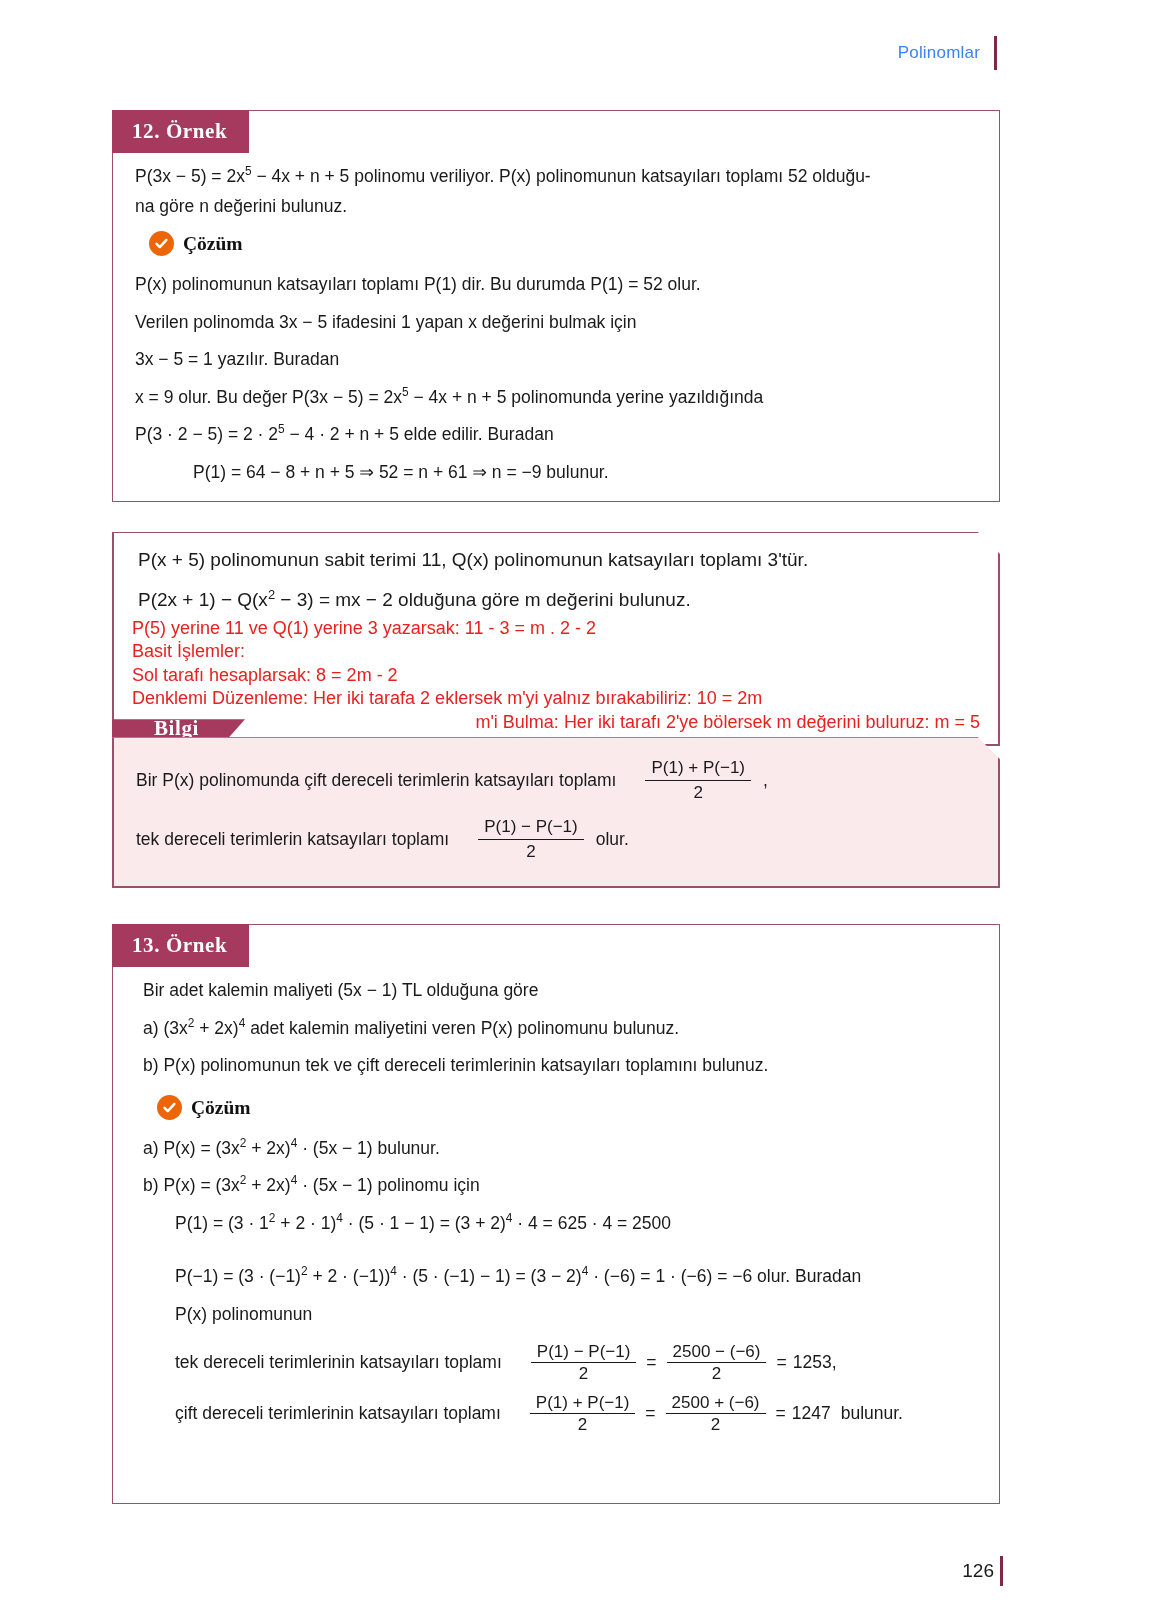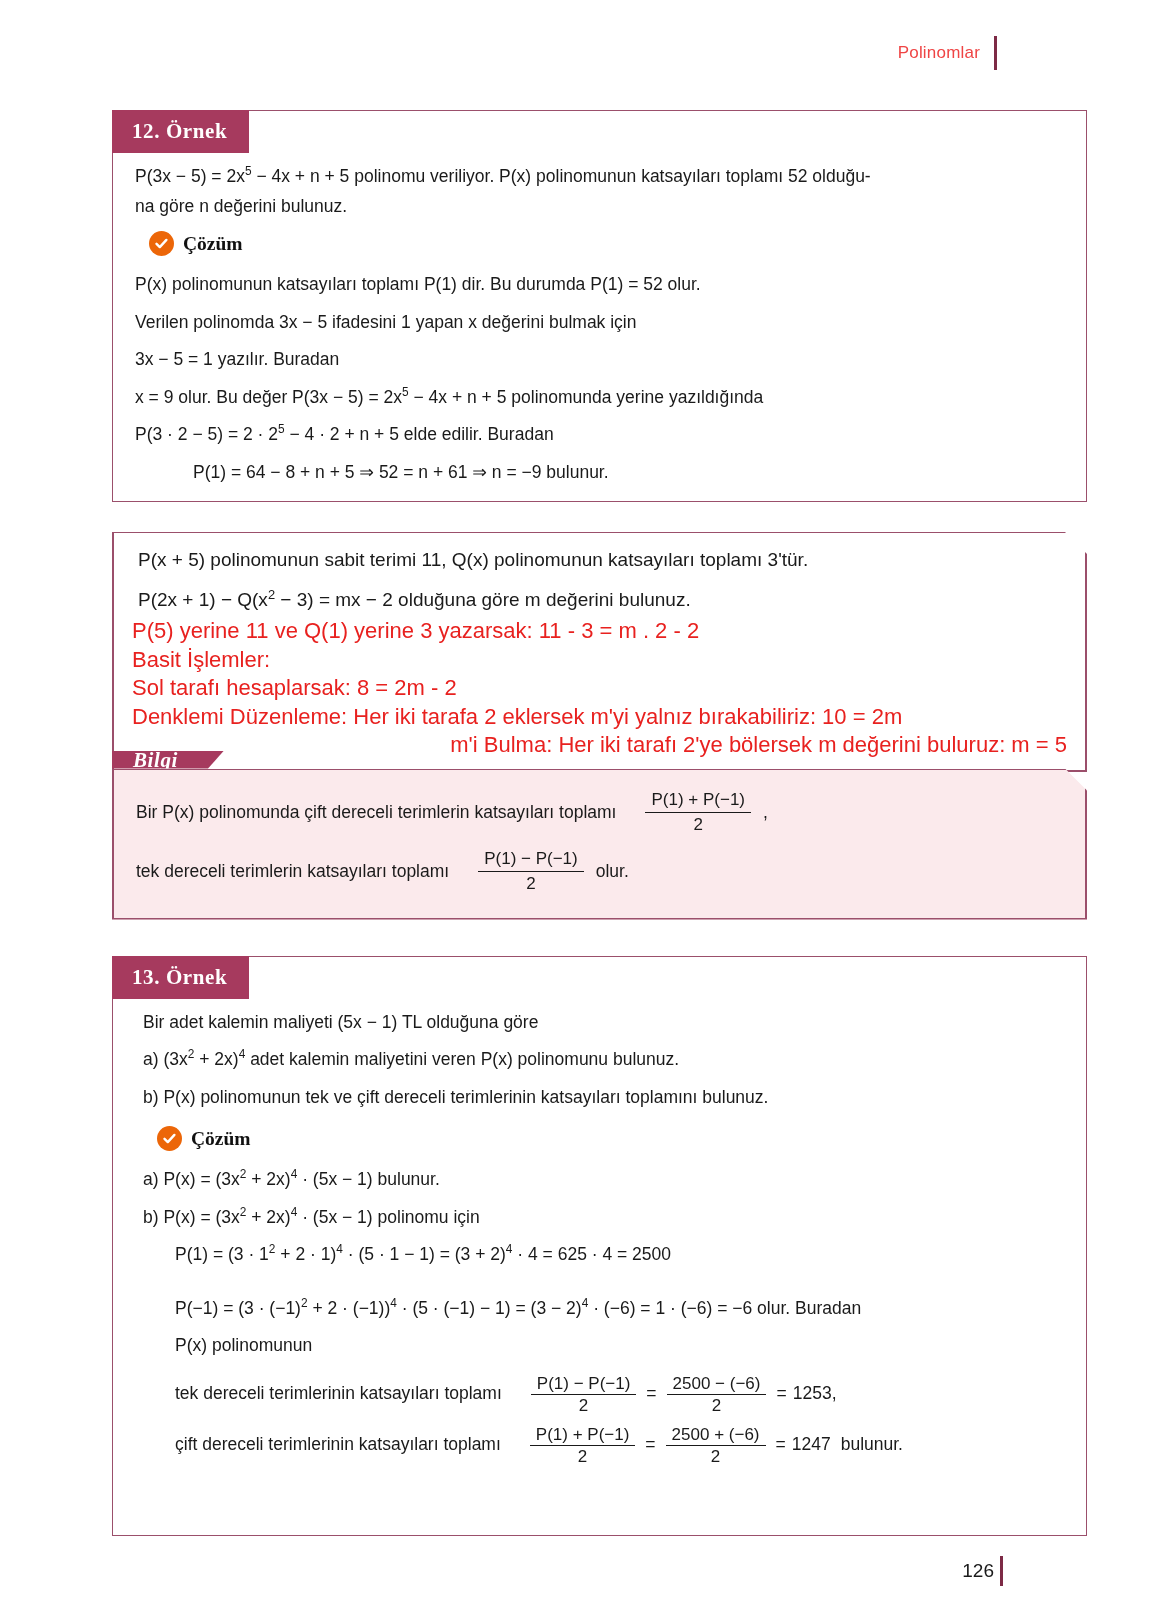--- a/index.html
+++ b/index.html
@@ -22,37 +22,37 @@
     top: 38px;
     right: 0;
     width: 100%;
     display: flex;
     justify-content: flex-end;
     align-items: center;
     height: 30px;
   }
   .header-label {
     font-size: 17px;
-    color: #ef4444;
+    color: #3b82f6;
     letter-spacing: 0.2px;
     padding-right: 14px;
   }
   .header-rule {
     width: 3px;
     height: 34px;
     background: #7d2a46;
     margin-right: 154px;
   }
 
   
   .content {
     position: absolute;
     left: 112px;
     top: 0;
-    width: 975px;
+    width: 888px;
   }
 
   
   .ornek-box {
     position: relative;
     border: 1px solid #9b4f6b;
     background: #ffffff;
     box-sizing: border-box;
   }
   .box-tab {
@@ -121,21 +121,21 @@
     background: #ffffff;
     box-sizing: border-box;
     padding: 16px 18px 10px 18px;
     clip-path: polygon(0 0, calc(100% - 22px) 0, 100% 22px, 100% 100%, 0 100%);
   }
   .sira-box .q { font-size: 19px; margin: 0 0 18px 6px; }
   .sira-box .q.last { margin-bottom: 6px; }
 
   .answer {
     color: #e8211f;
-    font-size: 22px;
+    font-size: 18px;
     line-height: 1.30;
     margin: 0;
   }
   .answer div { white-space: nowrap; }
   .answer .right { text-align: right; }
 
   
   .bilgi-box {
     position: relative;
     background: #fbeaec;
@@ -254,21 +254,21 @@
         <div class="right">m'i Bulma: Her iki tarafı 2'ye bölersek m değerini buluruz: m = 5</div>
       </div>
     </div>
     <div class="answer" style="margin-top:2px;">
       <div class="right" style="padding-right:18px;">Sonuç: Verilen eşitliğe göre, x = 2 için m değeri 5'tir.</div>
     </div>
   </div>
 
   <div style="margin-top:-52px;">
     <div style="line-height:0;">
-      <span class="box-tab slant" style="top:0;left:0;padding-left:21px;padding-right:46px;font-style:italic;">Bilgi</span>
+      <span class="box-tab slant" style="top:0;left:0;padding-left:42px;padding-right:46px;">Bilgi</span>
     </div>
     <div class="bilgi-box">
       <div class="bilgi-line">
         <span class="txt">Bir P(x) polinomunda çift dereceli terimlerin katsayıları toplamı</span>
         <span class="frac">
           <span class="num">P(1) + P(−1)</span>
           <span class="den">2</span>
         </span>
         <span class="tail">,</span>
       </div>

